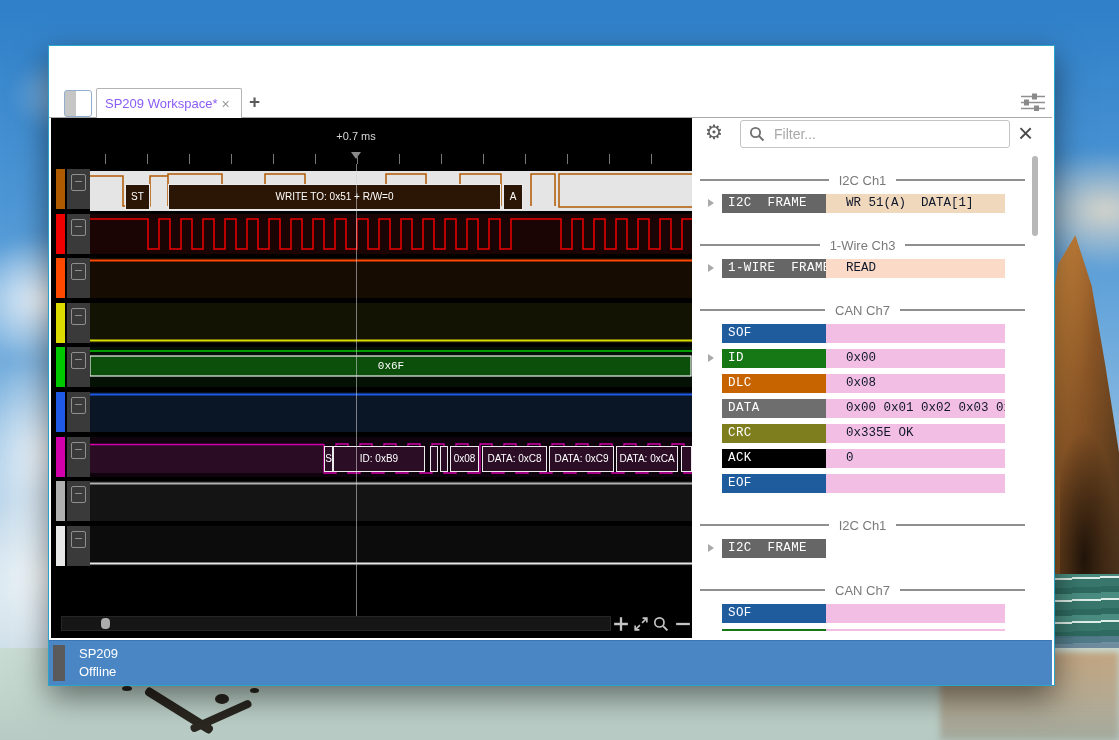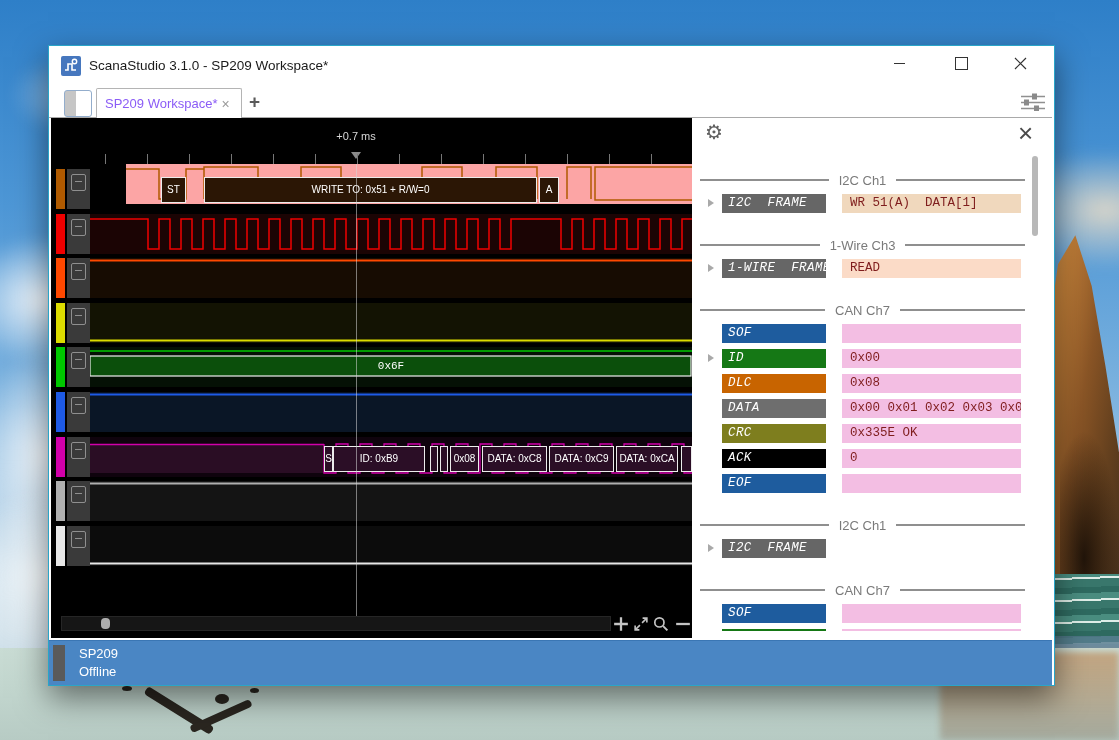--- a/index.html
+++ b/index.html
@@ -57,22 +57,22 @@
   #searchbox input{border:none;outline:none;flex:1;font-size:14px;color:#444;font-family:"Liberation Sans",sans-serif;margin-left:7px;background:transparent;}
   #searchbox input::placeholder{color:#a8a8a8;}
   #panel-close{position:absolute;left:326px;top:0px;font-size:26px;font-weight:300;color:#4a4a4a;line-height:30px;}
   #pscroll{position:absolute;left:340px;top:38px;width:6px;height:80px;background:#b8b8b8;border-radius:3px;}
   #sections{position:absolute;left:8px;top:55px;width:325px;height:458px;overflow:hidden;}
   .sechead{height:14px;margin-bottom:7px;display:flex;align-items:center;}
   .sechead .ln{flex:1;height:2px;background:#8f8f8f;}
   .sechead .t{margin:0 10px;font-size:13px;color:#7a7a7a;white-space:nowrap;}
   .prow{position:relative;height:19px;margin-bottom:6px;margin-left:22px;display:flex;}
   .prow .arr{position:absolute;left:-14px;top:5px;width:0;height:0;border-left:6px solid #a9a9a9;border-top:4px solid transparent;border-bottom:4px solid transparent;}
-  .prow .lab{width:104px;color:#fff;font-family:"Liberation Mono",monospace;font-size:12.5px;letter-spacing:.4px;line-height:19px;padding-left:6px;box-sizing:border-box;white-space:pre;overflow:hidden;font-style:italic;}
-  .prow .val{width:179px;color:#7f1d1d;font-family:"Liberation Mono",monospace;font-size:12.5px;line-height:19px;padding-left:8px;box-sizing:border-box;white-space:pre;overflow:hidden;margin-left:16px;}
+  .prow .lab{width:104px;color:#fff;font-family:"Liberation Mono",monospace;font-size:12.5px;letter-spacing:.4px;line-height:19px;padding-left:6px;box-sizing:border-box;white-space:pre;overflow:hidden;}
+  .prow .val{width:179px;color:#0f172a;font-family:"Liberation Mono",monospace;font-size:12.5px;line-height:19px;padding-left:20px;box-sizing:border-box;white-space:pre;overflow:hidden;}
   .secgap{height:19px;}
   
   #statusbar{position:absolute;left:0;bottom:0;width:1003px;height:45px;background:#4a86c4;border-top:1px solid #3a76b4;box-sizing:border-box;}
   #statusbar .blk{position:absolute;left:4px;top:4px;width:12px;height:36px;background:#5a5a5a;}
   #statusbar .l1{position:absolute;left:30px;top:5px;color:#fff;font-size:13px;}
   #statusbar .l2{position:absolute;left:30px;top:23px;color:#fff;font-size:13px;}
 </style>
 </head>
 <body>
 
@@ -89,40 +89,20 @@
   <div id="shore"></div>
   <div id="shore-right"></div>
   <div class="wood" style="left:140px;top:706px;width:78px;height:9px;transform:rotate(32deg);"></div>
   <div class="wood" style="left:188px;top:712px;width:66px;height:8px;transform:rotate(-24deg);"></div>
   <div class="wood" style="left:215px;top:694px;width:14px;height:10px;border-radius:50%;"></div>
   <div class="wood" style="left:122px;top:686px;width:10px;height:5px;border-radius:50%;"></div>
   <div class="wood" style="left:250px;top:688px;width:9px;height:5px;border-radius:50%;"></div>
 
   <div id="window">
 
-    <div id="titlebar">
-      <div id="app-logo">
-        <svg width="20" height="20" viewBox="0 0 20 20">
-          <path d="M4 14 h3 v-6 h4 v6 h4" stroke="#fff" stroke-width="1.6" fill="none"></path>
-          <circle cx="13.5" cy="5.5" r="2.2" stroke="#fff" stroke-width="1.4" fill="none"></circle>
-        </svg>
-      </div>
-      <div id="win-title">ScanaStudio 3.1.0 - SP209 Workspace*</div>
-      <div class="winctl" style="left:833px;">
-        <div style="width:11px;height:1px;background:#333;"></div>
-      </div>
-      <div class="winctl" style="left:895px;">
-        <div style="width:11px;height:11px;border:1px solid #333;"></div>
-      </div>
-      <div class="winctl" style="left:954px;">
-        <svg width="13" height="13" viewBox="0 0 13 13">
-            <path d="M1 1 L12 12 M12 1 L1 12" stroke="#333" stroke-width="1.2"></path>
-          </svg>
-      </div>
-    </div>
 
     <div id="tabbar">
       <div id="pane-toggle"></div>
       <div id="tab-active">
         <span class="lbl">SP209 Workspace*</span>
         <span class="tclose">×</span>
       </div>
       <div id="tab-add">+</div>
       <svg style="position:absolute;left:972px;top:7px;" width="24" height="18" viewBox="0 0 24 18">
         <path d="M0 3.5 H24 M0 9.5 H24 M0 15.5 H24" stroke="#909090" stroke-width="1.4"></path>
@@ -149,21 +129,21 @@
           <div class="tick" style="left: 432px;"></div>
           <div class="tick" style="left: 474px;"></div>
           <div class="tick" style="left: 516px;"></div>
           <div class="tick" style="left: 558px;"></div>
           <div class="tick" style="left: 600px;"></div>
         </div>
       <div id="channels">
           <div class="chstrip" style="top: 51px; height: 40px; background: rgb(176, 90, 0);"></div>
           <div class="chcol" style="top: 51px; height: 40px;"></div>
           <div class="chbtn" style="top: 56px;"></div>
-          <div class="chrow" style="top: 46px; background: #fca5a5; margin-left: 36px;">
+          <div class="chrow" style="top: 53px; background: #e5e5e5;">
             <svg width="602" height="40" viewBox="0 0 602 40">
               <path d="M0,5 H33 V35 H60 V5 H78" stroke="#b05a00" stroke-width="1.5" fill="none"></path>
               <path d="M78,35 V3 H132 V35" stroke="#b05a00" stroke-width="1.5" fill="none"></path>
               <path d="M175,35 V3 H215 V35" stroke="#b05a00" stroke-width="1.5" fill="none"></path>
               <path d="M296,35 V3 H336 V35" stroke="#b05a00" stroke-width="1.5" fill="none"></path>
               <path d="M370,35 V3 H411 V35" stroke="#b05a00" stroke-width="1.5" fill="none"></path>
               <path d="M441,35 V3 H465 V35" stroke="#b05a00" stroke-width="1.5" fill="none"></path>
               <rect x="469" y="3" width="140" height="33" stroke="#b05a00" stroke-width="1.5" fill="none"></rect>
             </svg>
             <div class="dbox" style="left: 35px; width: 25px; top: 13px; background: rgb(43, 22, 5);">ST</div>
@@ -262,20 +242,27 @@
           <circle cx="6" cy="6" r="4.3" stroke="#c4c4c4" stroke-width="1.6" fill="none"></circle>
           <path d="M9.5 9.5 L13.5 13.5" stroke="#c4c4c4" stroke-width="1.8"></path>
         </svg>
       <svg class="zico" style="left:624px;" width="14" height="14" viewBox="0 0 14 14">
           <path d="M1 7 H13" stroke="#c4c4c4" stroke-width="2"></path>
         </svg>
     </div>
 
     <div id="panel">
       <div id="gear-btn">⚙</div>
+      <div id="searchbox">
+        <svg width="16" height="16" viewBox="0 0 16 16">
+            <circle cx="6.5" cy="6.5" r="4.6" stroke="#707070" stroke-width="1.8" fill="none"></circle>
+            <path d="M10 10 L14.5 14.5" stroke="#707070" stroke-width="1.9"></path>
+          </svg>
+        <input type="text" placeholder="Filter..." style="">
+      </div>
       <div id="panel-close">×</div>
       <div id="pscroll"></div>
       <div id="sections">
           <div class="sechead">
             <div class="ln"></div>
             <div class="t">I2C Ch1</div>
             <div class="ln"></div>
           </div>
           <div class="prow">
             <div class="arr"></div>

